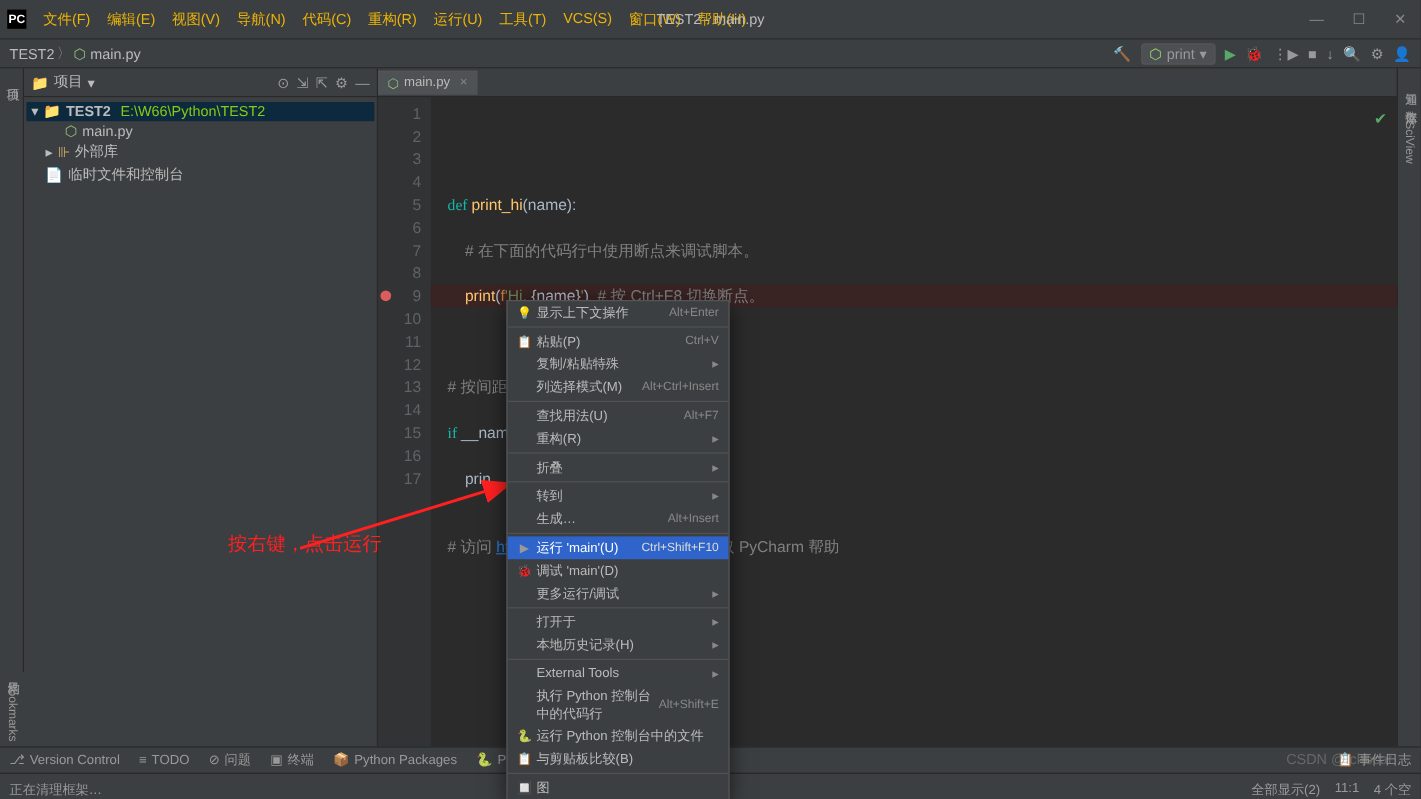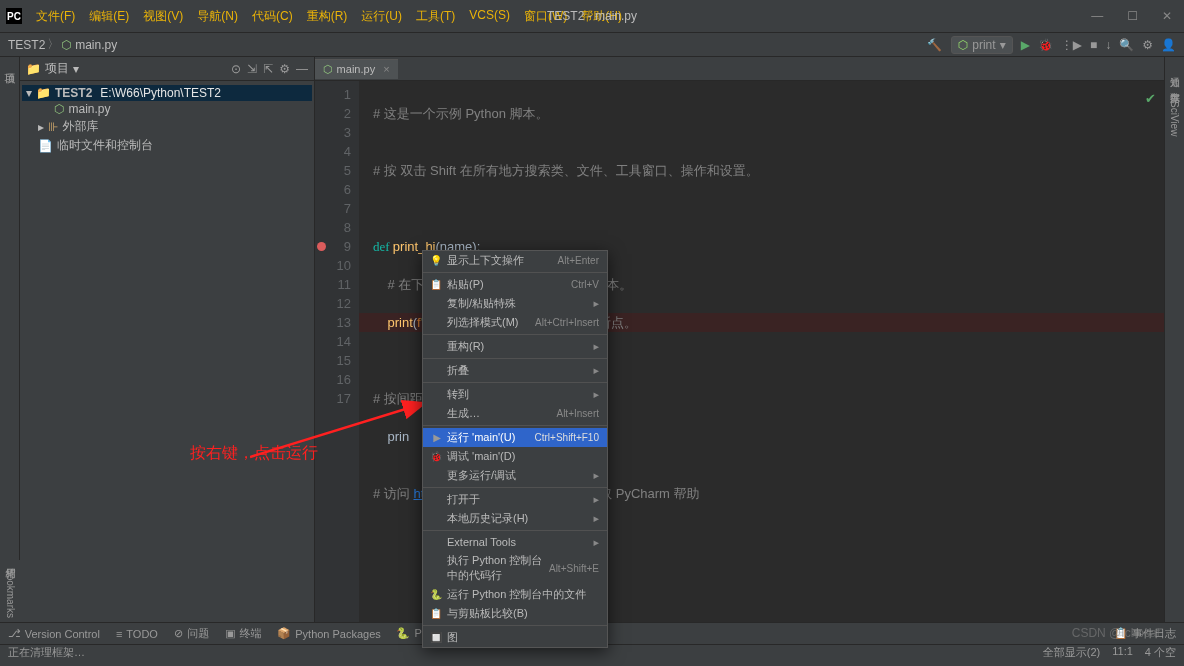--- a/index.html
+++ b/index.html
@@ -27,21 +27,21 @@
 .side-hdr .proj { color: #bbbbbb; }
 .side-hdr .tools { margin-left: auto; display: flex; gap: 6px; color: #888; }
 .tree { padding: 4px 2px; font-size: 12px; }
 .tree .row { display: flex; align-items: center; padding: 1px 4px; gap: 4px; cursor: pointer; }
 .tree .row.selected { background: #0d293e; }
 .tree .ind1 { padding-left: 16px; }
 .tree .ind2 { padding-left: 32px; }
 .tree .folder-icon { color: #87939a; }
 .tree .pyfile { color: #8ec07c; }
 .tree .name { color: #bbbbbb; }
-.tree .path { color: #e5e5e5; margin-left: 4px; }
+.tree .path { color: #84cc16; margin-left: 4px; }
 .editor-area { flex: 1; display: flex; flex-direction: column; background: #2b2b2b; }
 .tabs { height: 24px; background: #3c3f41; display: flex; align-items: center; border-bottom: 1px solid #282828; }
 .tab { background: #4e5254; padding: 3px 8px; display: flex; align-items: center; gap: 4px; font-size: 11px; border-top: 1px solid #555; }
 .tab .close { color: #888; margin-left: 4px; }
 .code { flex: 1; display: flex; font-family: "JetBrains Mono", Consolas, monospace; font-size: 13px; position: relative; }
 .gutter { width: 44px; background: #313335; text-align: right; padding: 4px 8px 4px 4px; color: #606366; line-height: 19px; }
 .gutter .bp { position: relative; }
 .gutter .bp::before { content: ""; position: absolute; left: -2px; top: 5px; width: 9px; height: 9px; border-radius: 50%; background: #db5c5c; }
 .codearea { flex: 1; padding: 4px 0; line-height: 19px; white-space: pre; color: #a9b7c6; position: relative; }
 .codearea .line { padding-left: 14px; }
@@ -61,21 +61,21 @@
 .context-menu .item .mic { width: 16px; text-align: center; color: #999; font-size: 10px; }
 .context-menu .item .lbl { flex: 1; margin-left: 2px; }
 .context-menu .item .sc { color: #888; font-size: 10px; }
 .context-menu .item.selected .sc { color: #ddd; }
 .context-menu .item .arr { color: #888; }
 .context-menu .sep { height: 1px; background: #515151; margin: 2px 0; }
 .bottom-bars { position: absolute; bottom: 0; left: 0; right: 0; }
 .toolwin-bar { background: #3c3f41; height: 22px; display: flex; align-items: center; padding: 0 8px; gap: 16px; border-top: 1px solid #282828; font-size: 11px; }
 .toolwin-bar .tw { cursor: pointer; color: #999; display: inline-flex; align-items: center; gap: 4px; }
 .toolwin-bar .right { margin-left: auto; }
-.status-bar { background: #3c3f41; height: 22px; display: flex; align-items: flex-start; padding: 0 8px; border-top: 1px solid #282828; font-size: 11px; color: #999; }
+.status-bar { background: #3c3f41; height: 22px; display: flex; align-items: flex-end; padding: 0 8px; border-top: 1px solid #282828; font-size: 11px; color: #999; }
 .status-bar .right { margin-left: auto; display: flex; gap: 12px; }
 .annotation { position: absolute; left: 190px; top: 443px; color: #ff2020; font-size: 16px; font-family: SimSun, serif; z-index: 50; }
 .arrow { position: absolute; z-index: 60; pointer-events: none; }
 .watermark { position: absolute; right: 24px; bottom: 26px; color: #818181; opacity: 0.6; font-size: 12px; z-index: 40; }
 .left-bottom-gutter { position: absolute; left: 0; bottom: 44px; width: 20px; background: #3c3f41; display: flex; flex-direction: column; align-items: center; gap: 8px; padding-bottom: 4px; }
 .left-bottom-gutter .vtab { writing-mode: vertical-rl; font-size: 10px; color: #999; }
 </style>
 </head>
 <body>
 
@@ -186,31 +186,30 @@
           <div>10</div>
           <div>11</div>
           <div>12</div>
           <div>13</div>
           <div>14</div>
           <div>15</div>
           <div>16</div>
           <div>17</div>
       </div>
       <div class="codearea">
-<div class="line"><span class="cmt"># 这是一个示例 Python 脚本。</span></div>
-<div class="line"></div>
-<div class="line"><span class="cmt"># 按 双击 Shift 在所有地方搜索类、文件、工具窗口、操作和设置。</span></div>
+<div class="line"></div>
 <div class="line"></div>
 <div class="line"></div>
 <div class="line"><span class="kw">def </span><span class="fn">print_hi</span>(name):</div>
 <div class="line">    <span class="cmt"># 在下面的代码行中使用断点来调试脚本。</span></div>
 <div class="line bp-line">    <span class="fn">print</span>(<span class="fstr">f</span><span class="fstrin">'Hi, </span>{name}<span class="fstrin">'</span>)  <span class="cmt"># 按 Ctrl+F8 切换断点。</span></div>
 <div class="line"></div>
 <div class="line"></div>
 <div class="line"><span class="cmt"># 按间距中</span></div>
+<div class="line"><span class="kw">if </span>__nam</div>
 <div class="line">    prin</div>
 <div class="line"></div>
 <div class="line"><span class="cmt"># 访问 </span><span class="lnk">ht                            /pycharm/</span><span class="cmt"> 获取 PyCharm 帮助</span></div>
 <div class="line"></div>
       </div>
       <span class="check" style="position:absolute;right:4px;top:4px">✔</span>
     </div>
   </div>
 
   <div class="right-gutter">
@@ -236,20 +235,25 @@
       <span class="mic"></span>
       <span class="lbl">复制/粘贴特殊</span>
       <span class="arr">▸</span>
     </div>
     <div class="item">
       <span class="mic"></span>
       <span class="lbl">列选择模式(M)</span>
       <span class="sc">Alt+Ctrl+Insert</span>
     </div>
     <div class="sep"></div>
+    <div class="item">
+      <span class="mic"></span>
+      <span class="lbl">查找用法(U)</span>
+      <span class="sc">Alt+F7</span>
+    </div>
     <div class="item">
       <span class="mic"></span>
       <span class="lbl">重构(R)</span>
       <span class="arr">▸</span>
     </div>
     <div class="sep"></div>
     <div class="item">
       <span class="mic"></span>
       <span class="lbl">折叠</span>
       <span class="arr">▸</span>

